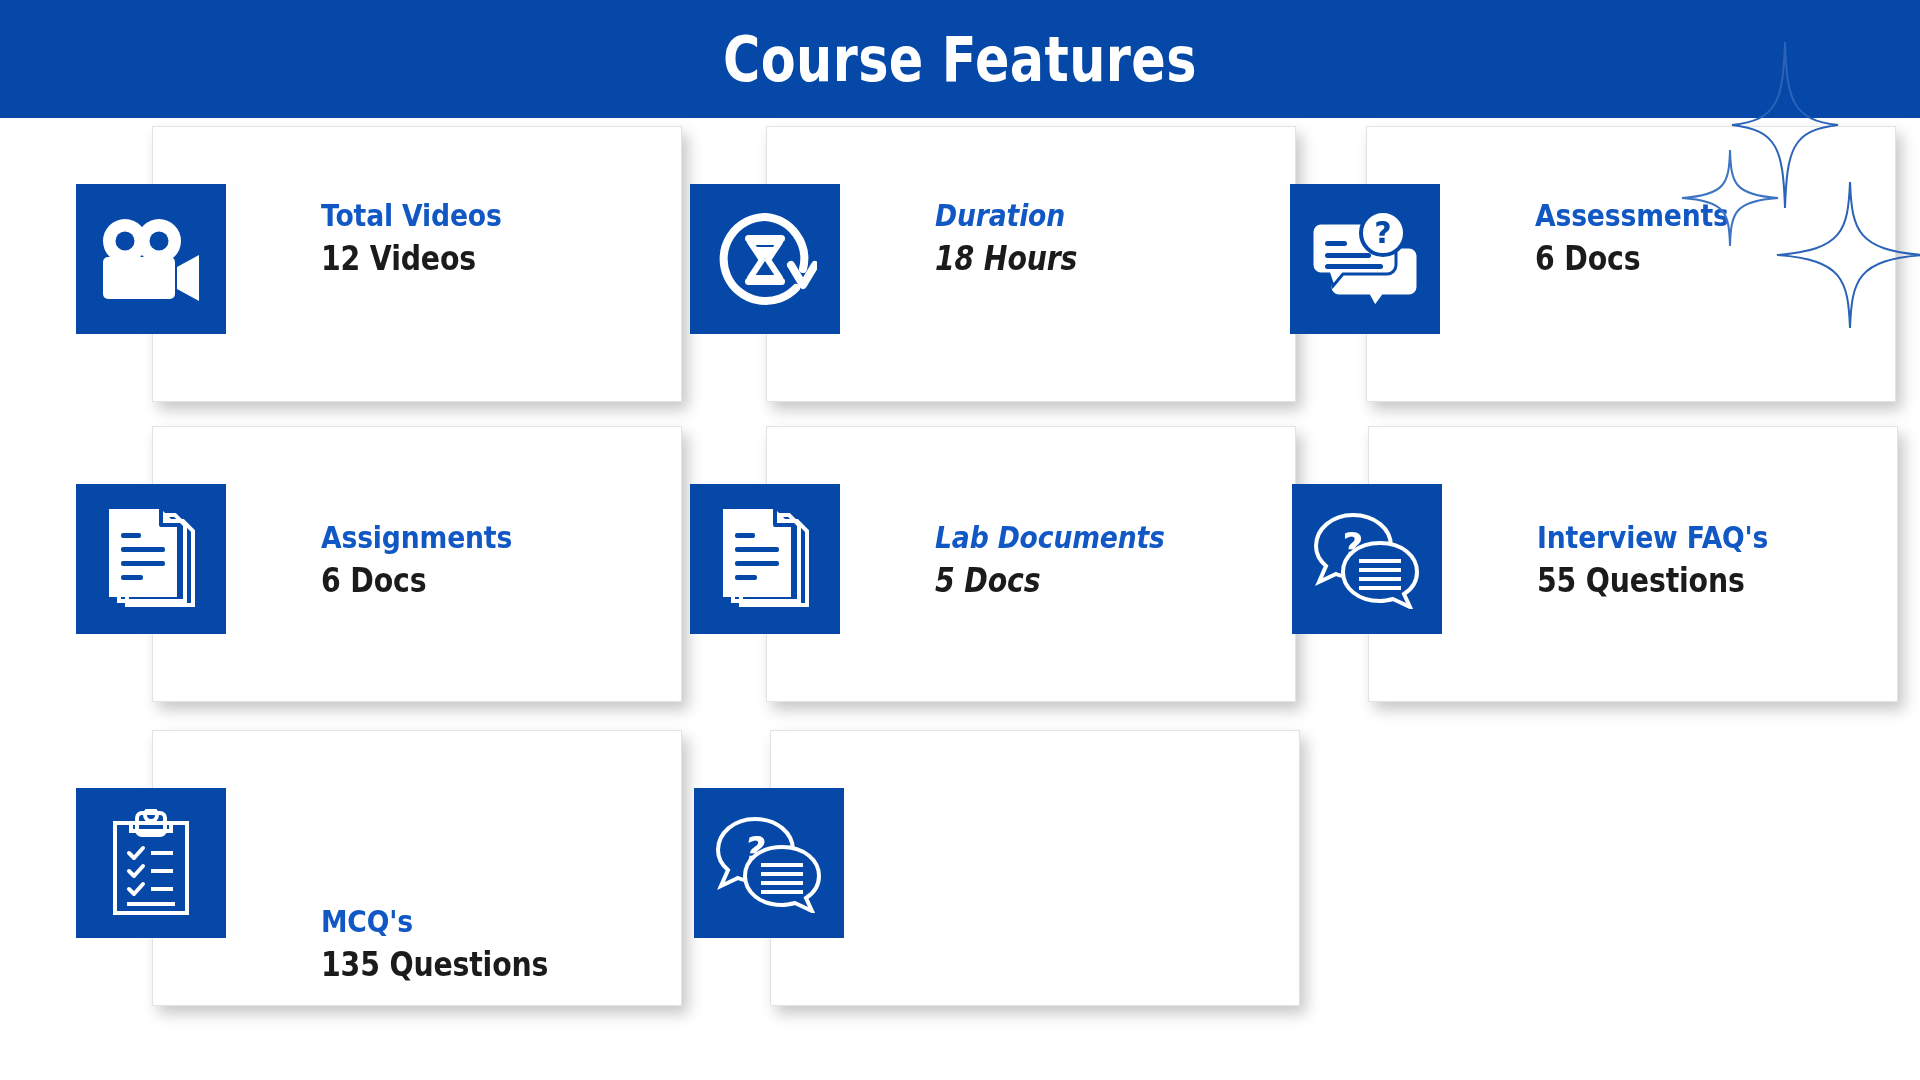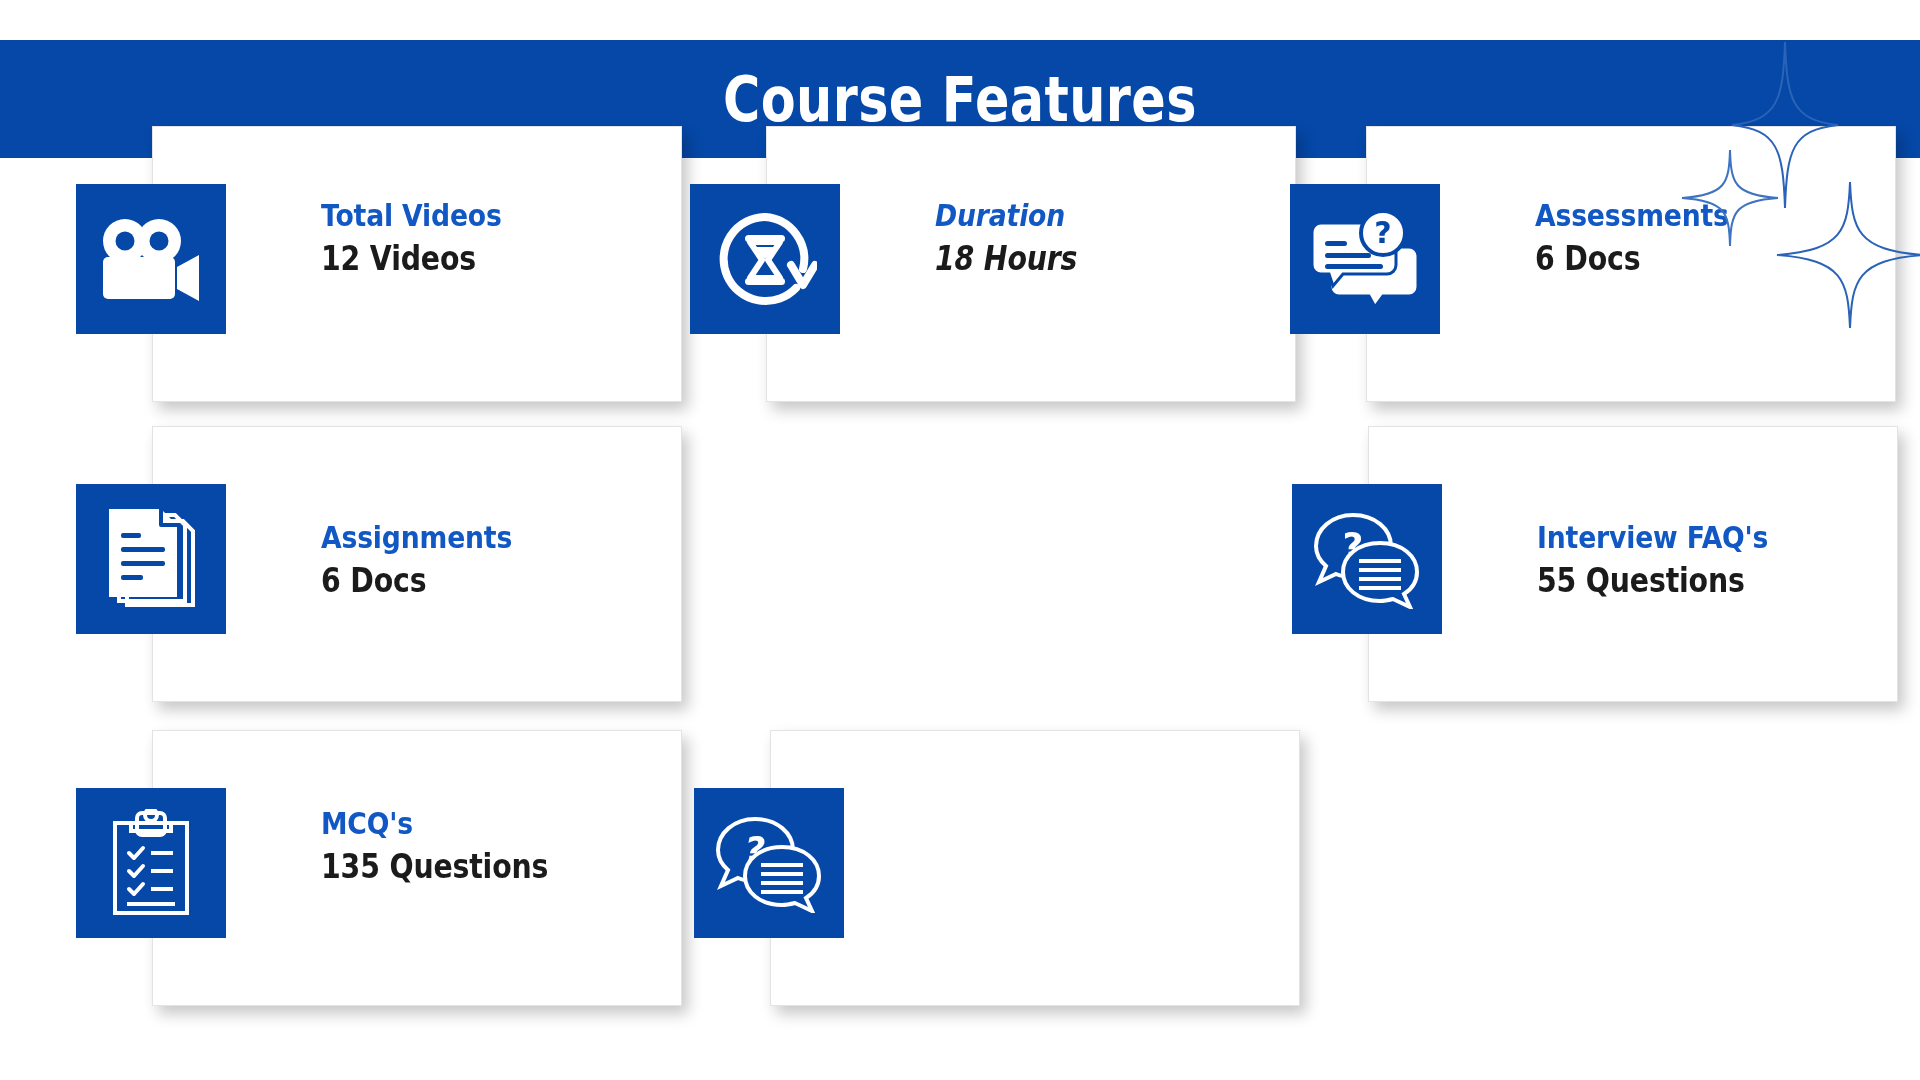--- a/index.html
+++ b/index.html
@@ -18,21 +18,20 @@
   
   .header {
     position:absolute;
     left:0; top:0;
     width:1920px; height:118px;
     background:#0548A8;
     display:flex;
     align-items:center;
     justify-content:center;
     overflow:visible;
-    margin-top:40px;
   }
   .header-title {
     color:#ffffff;
     font-size:62px;
     font-weight:700;
     letter-spacing:0.5px;
     font-family:"DejaVu Sans", sans-serif;
     transform:scaleX(0.82);
     transform-origin:center;
     white-space:nowrap;
@@ -136,21 +135,21 @@
     transform:scaleX(0.86);
     transform-origin:left center;
     letter-spacing:-0.2px;
     line-height:1.17;
     white-space:pre-line;
   }
 
   
   .row-0 .card-text { justify-content:flex-start; padding-top:72px; }
   .row-1 .card-text { justify-content:flex-start; padding-top:94px; }
-  .row-2 .card-text { justify-content:flex-start; padding-top:76px; }
+  .row-2 .card-text { justify-content:center; padding-top:76px;margin-top:38px; }
 </style>
 </head>
 <body>
 
 <div id="page">
 
   <div class="header">
     <div class="header-title">Course Features</div>
   </div>
 
@@ -249,20 +248,39 @@
             <rect x="16" y="56" width="44" height="5" rx="2" fill="#0548A8"></rect>
             <rect x="16" y="70" width="22" height="5" rx="2" fill="#0548A8"></rect>
           </svg>
         </div>
         <div class="card-text">
           <div class="card-title">Assignments</div>
           <div class="card-value">6 Docs</div>
         </div>
       </div>
 
+      <div class="card-slot slot-1">
+        <div class="card"></div>
+        <div class="icon-box">
+          <svg width="92" height="108" viewBox="0 0 92 108">
+            <path d="M22 16 L78 16 L88 26 L88 100 L22 100 Z" fill="none" stroke="#ffffff" stroke-width="4"></path>
+            <path d="M14 10 L70 10 L80 20 L80 96 L14 96 Z" fill="none" stroke="#ffffff" stroke-width="4"></path>
+            <path d="M4 4 L56 4 L72 20 L72 92 L4 92 Z" fill="#ffffff"></path>
+            <path d="M56 4 L56 20 L72 20" fill="none" stroke="#0548A8" stroke-width="4" stroke-linejoin="round"></path>
+            <rect x="16" y="28" width="20" height="5" rx="2" fill="#0548A8"></rect>
+            <rect x="16" y="42" width="44" height="5" rx="2" fill="#0548A8"></rect>
+            <rect x="16" y="56" width="44" height="5" rx="2" fill="#0548A8"></rect>
+            <rect x="16" y="70" width="22" height="5" rx="2" fill="#0548A8"></rect>
+          </svg>
+        </div>
+        <div class="card-text">
+          <div class="card-title">Lab Documents</div>
+          <div class="card-value">5 Docs</div>
+        </div>
+      </div>
 
       <div class="card-slot slot-2">
         <div class="card"></div>
         <div class="icon-box">
           <svg width="108" height="100" viewBox="0 0 108 100">
             <path d="M40 6 C62 6 78 20 78 37 C78 54 62 68 40 68 C34 68 28 67 23 65 L6 73 L13 57 C6 51 3 44 3 37 C3 20 19 6 40 6 Z" fill="none" stroke="#ffffff" stroke-width="4"></path>
             <text x="40" y="49" font-size="36" font-weight="bold" fill="#ffffff" text-anchor="middle" font-family="DejaVu Sans, sans-serif">?</text>
             <path d="M67 34 C89 34 104 47 104 63 C104 72 99 80 91 85 L97 98 L80 90 C76 91 72 92 67 92 C45 92 30 79 30 63 C30 47 45 34 67 34 Z" fill="#0548A8" stroke="#ffffff" stroke-width="4"></path>
             <rect x="46" y="50" width="42" height="4" fill="#ffffff"></rect>
             <rect x="46" y="59" width="42" height="4" fill="#ffffff"></rect>

